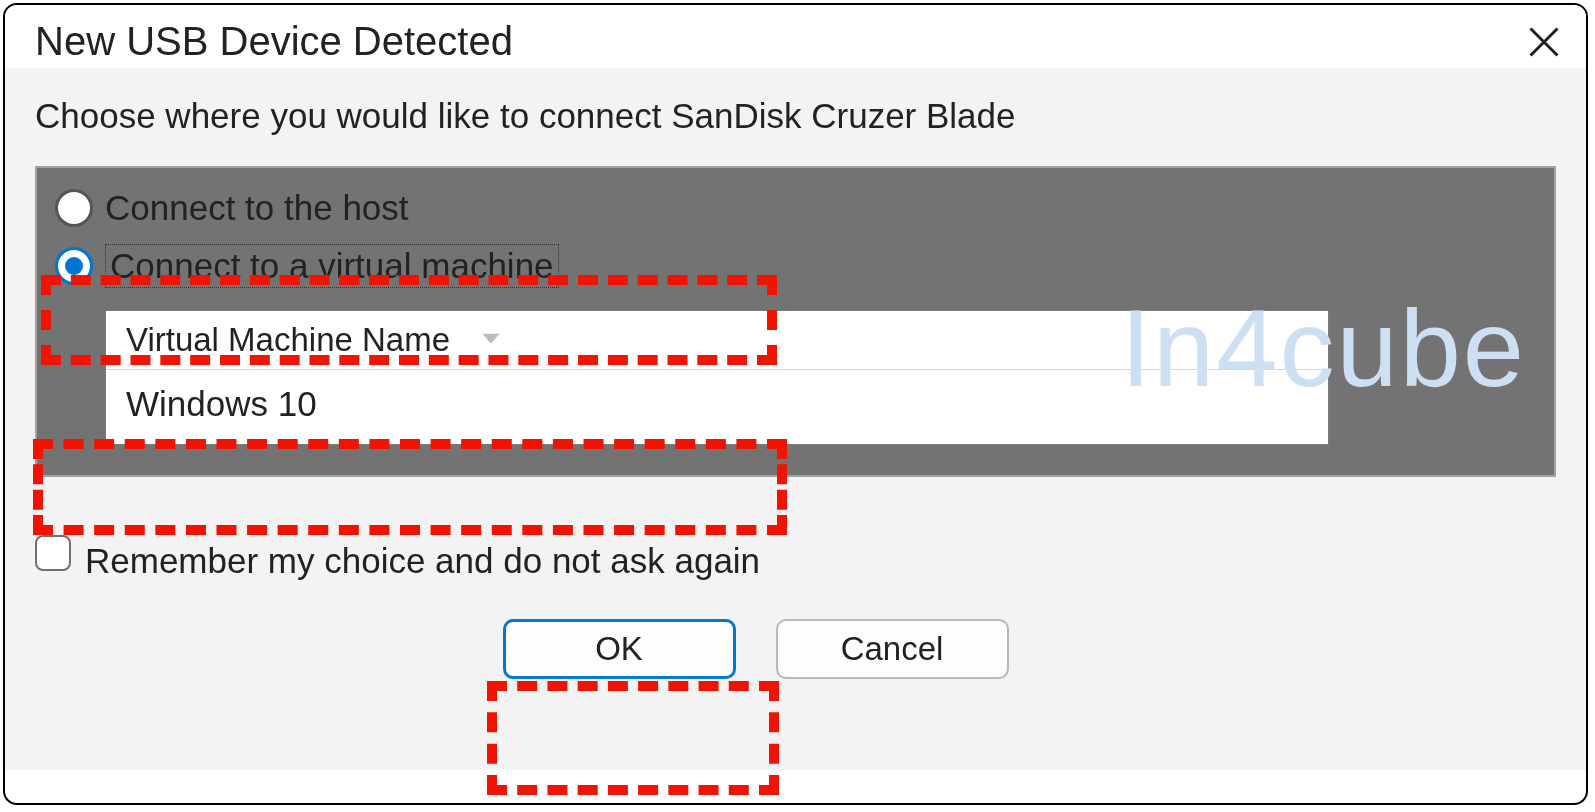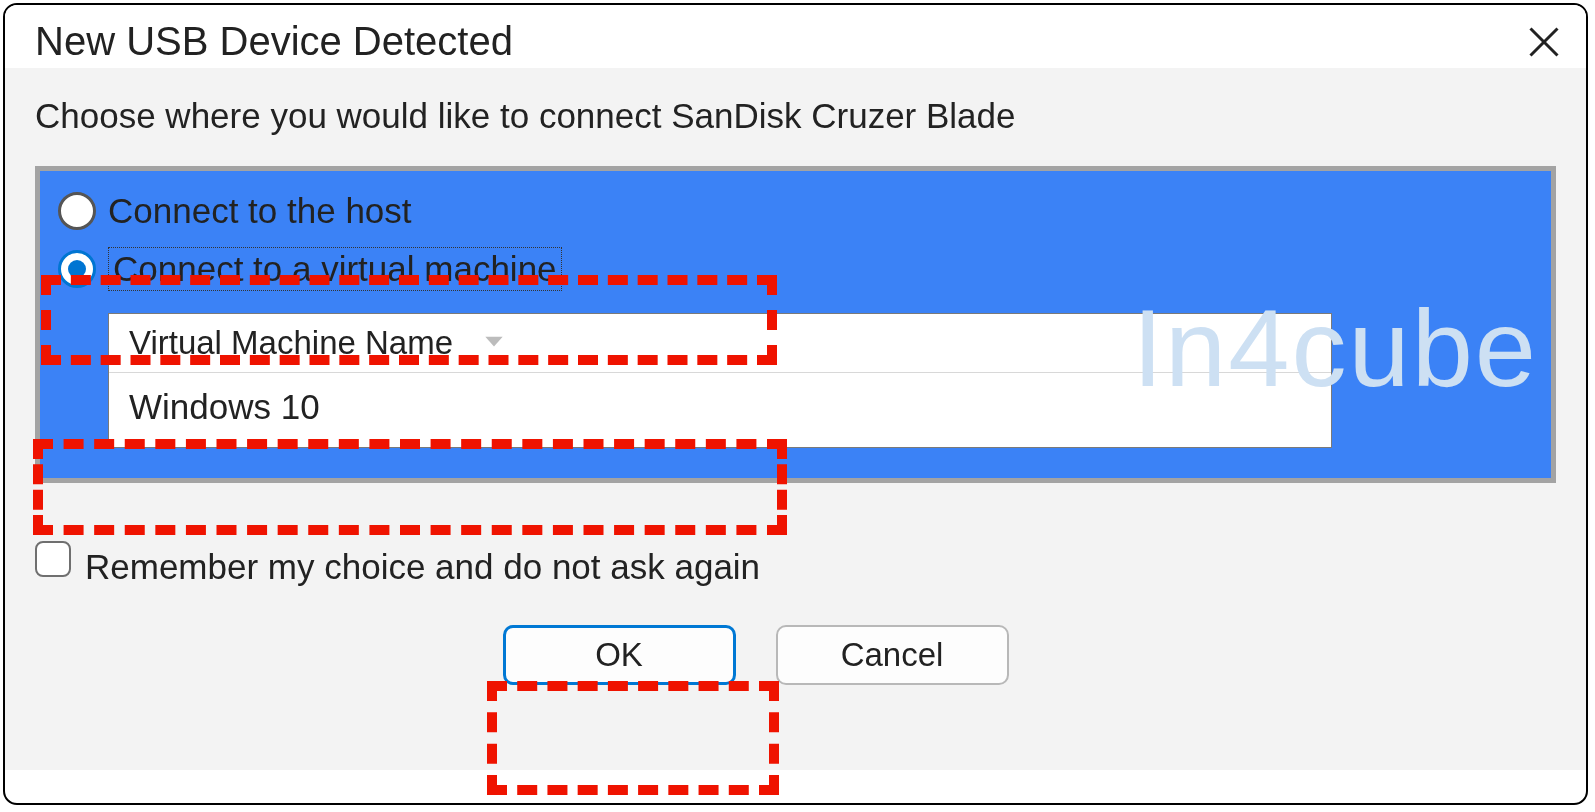--- a/index.html
+++ b/index.html
@@ -59,23 +59,23 @@
       position: relative;
     }
 
     .instruction {
       font-size: 35px;
       color: #222222;
       margin-bottom: 30px;
     }
 
     .group-box {
-      border: 5px solid #a3a3a3;
+      border: 2px solid #a3a3a3;
       padding: 12px 20px 30px 14px;
-      background: #3b82f6;
+      background: #737373;
       position: relative;
     }
 
     .radio-row {
       display: flex;
       align-items: center;
       gap: 12px;
       padding: 8px 4px;
     }
 
@@ -218,21 +218,21 @@
     .hl-ok {
       top: 676px;
       left: 482px;
       width: 292px;
       height: 114px;
     }
 
     .watermark {
       position: absolute;
       top: 216px;
-      right: 48px;
+      right: 60px;
       font-size: 110px;
       color: #cde0f3;
       font-weight: 400;
       letter-spacing: 2px;
       pointer-events: none;
       z-index: 1;
     }
   </style>
 </head>
 <body>

